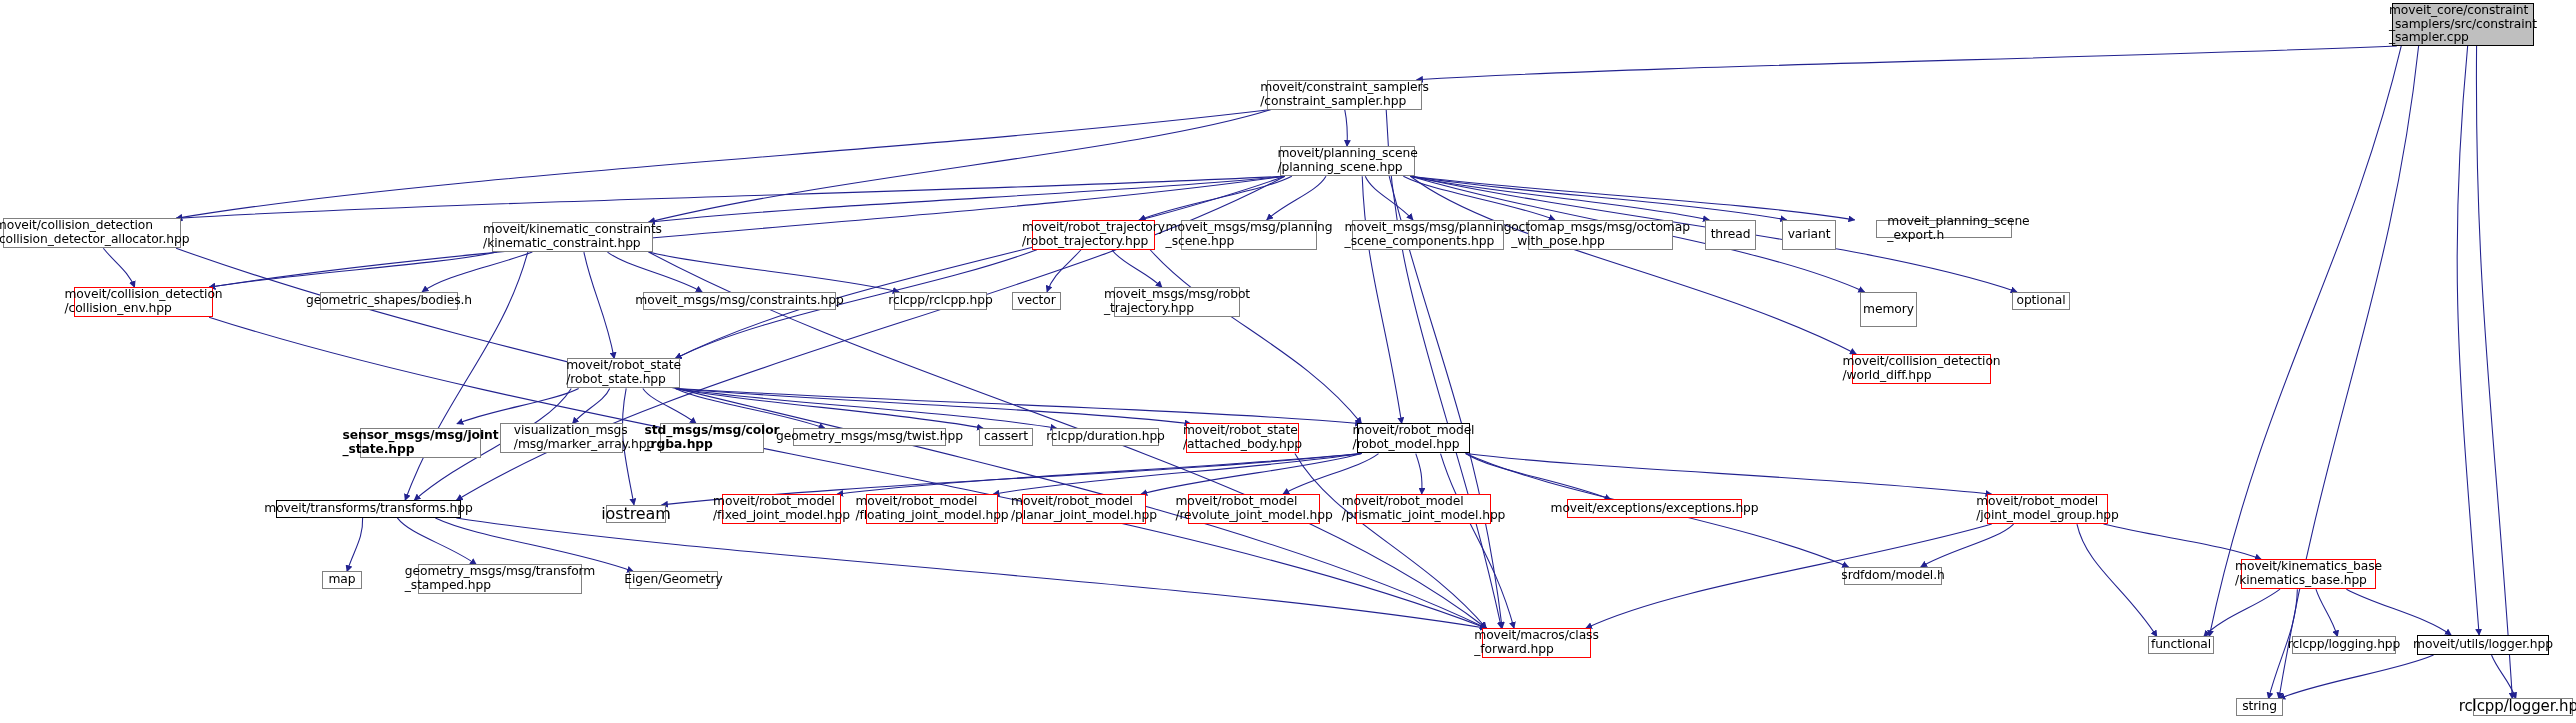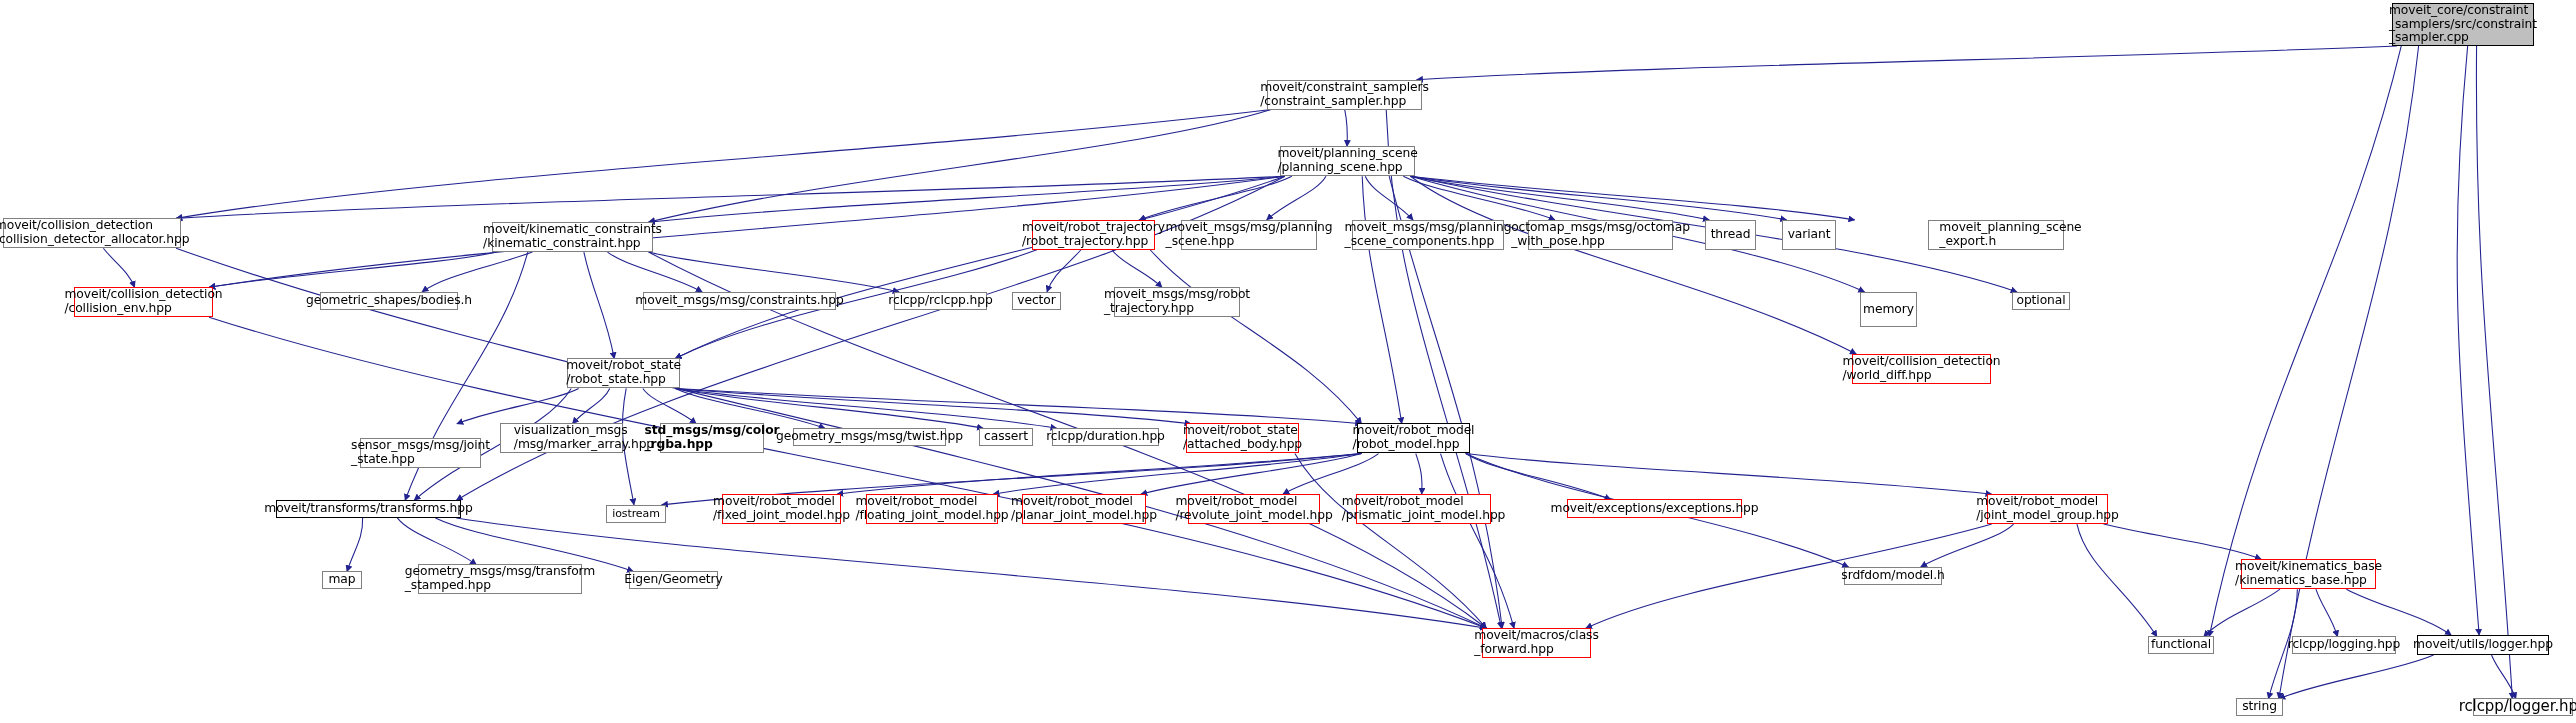--- a/index.html
+++ b/index.html
@@ -135,51 +135,51 @@
     <div class="node red" style="left: 1032px; top: 220px; width: 123px; height: 30px;">moveit/robot_trajectory
 /robot_trajectory.hpp</div>
     <div class="node solid" style="left: 1181px; top: 220px; width: 136px; height: 30px;">moveit_msgs/msg/planning
 _scene.hpp</div>
     <div class="node solid" style="left: 1352px; top: 220px; width: 152px; height: 30px;">moveit_msgs/msg/planning
 _scene_components.hpp</div>
     <div class="node solid" style="left: 1528px; top: 220px; width: 145px; height: 30px;">octomap_msgs/msg/octomap
 _with_pose.hpp</div>
     <div class="node solid" style="left: 1705px; top: 220px; width: 51px; height: 30px;">thread</div>
     <div class="node solid" style="left: 1782px; top: 220px; width: 54px; height: 30px;">variant</div>
-    <div class="node solid" style="left: 1928px; top: 220px; width: 136px; height: 30px; padding-left: 32px;">moveit_planning_scene
+    <div class="node solid" style="left: 1876px; top: 220px; width: 136px; height: 18px; padding-left: 32px;">moveit_planning_scene
 _export.h</div>
     <div class="node red" style="left: 74px; top: 287px; width: 139px; height: 30px;">moveit/collision_detection
 /collision_env.hpp</div>
     <div class="node solid" style="left: 320px; top: 292px; width: 138px; height: 17.6px; font-size: 12.3px;">geometric_shapes/bodies.h</div>
     <div class="node solid" style="left: 643px; top: 292px; width: 193px; height: 17.6px; font-size: 12.3px;">moveit_msgs/msg/constraints.hpp</div>
     <div class="node solid" style="left: 894px; top: 292px; width: 93px; height: 17.6px; font-size: 12.3px;">rclcpp/rclcpp.hpp</div>
     <div class="node solid" style="left: 1012px; top: 292px; width: 49px; height: 17.6px; font-size: 12.3px;">vector</div>
     <div class="node solid" style="left: 1114px; top: 287px; width: 126px; height: 30px;">moveit_msgs/msg/robot
 _trajectory.hpp</div>
     <div class="node solid" style="left: 1860px; top: 292px; width: 57px; height: 35px; font-size: 12.3px;">memory</div>
     <div class="node solid" style="left: 2012px; top: 292px; width: 58px; height: 17.6px; font-size: 12.3px;">optional</div>
     <div class="node red" style="left: 1852px; top: 354px; width: 139px; height: 30px;">moveit/collision_detection
 /world_diff.hpp</div>
     <div class="node solid" style="left: 567px; top: 358px; width: 113px; height: 30px;">moveit/robot_state
 /robot_state.hpp</div>
-    <div class="node solid" style="left: 360px; top: 438px; width: 121px; height: 30px;">sensor_msgs/msg/joint
+    <div class="node solid" style="left: 360px; top: 428px; width: 121px; height: 30px; font-weight: bold;">sensor_msgs/msg/joint
 _state.hpp</div>
     <div class="node solid" style="left: 500px; top: 423px; width: 123px; height: 30px; padding-left: 48px;">visualization_msgs
 /msg/marker_array.hpp</div>
     <div class="node solid" style="left: 660px; top: 423px; width: 104px; height: 30px; font-weight: bold;">std_msgs/msg/color
 _rgba.hpp</div>
     <div class="node solid" style="left: 793px; top: 428px; width: 153px; height: 17.6px; font-size: 12.3px;">geometry_msgs/msg/twist.hpp</div>
     <div class="node solid" style="left: 979px; top: 428px; width: 54px; height: 17.6px; font-size: 12.3px;">cassert</div>
     <div class="node solid" style="left: 1052px; top: 428px; width: 107px; height: 17.6px; font-size: 12.3px;">rclcpp/duration.hpp</div>
     <div class="node red" style="left: 1186px; top: 423px; width: 113px; height: 30px;">moveit/robot_state
 /attached_body.hpp</div>
     <div class="node bold" style="left: 1357px; top: 423px; width: 113px; height: 30px;">moveit/robot_model
 /robot_model.hpp</div>
     <div class="node bold" style="left: 276px; top: 500px; width: 185px; height: 17.6px; font-size: 12.3px;">moveit/transforms/transforms.hpp</div>
-    <div class="node solid" style="left: 606px; top: 505px; width: 60px; height: 17.6px; font-size: 11px;">iostream</div>
+    <div class="node solid" style="left: 606px; top: 505px; width: 60px; height: 17.6px; font-size: 16px;">iostream</div>
     <div class="node red" style="left: 722px; top: 494px; width: 119px; height: 30px;">moveit/robot_model
 /fixed_joint_model.hpp</div>
     <div class="node red" style="left: 866px; top: 494px; width: 132px; height: 30px;">moveit/robot_model
 /floating_joint_model.hpp</div>
     <div class="node red" style="left: 1022px; top: 494px; width: 124px; height: 30px;">moveit/robot_model
 /planar_joint_model.hpp</div>
     <div class="node red" style="left: 1188px; top: 494px; width: 132px; height: 30px;">moveit/robot_model
 /revolute_joint_model.hpp</div>
     <div class="node red" style="left: 1356px; top: 494px; width: 135px; height: 30px;">moveit/robot_model
 /prismatic_joint_model.hpp</div>

